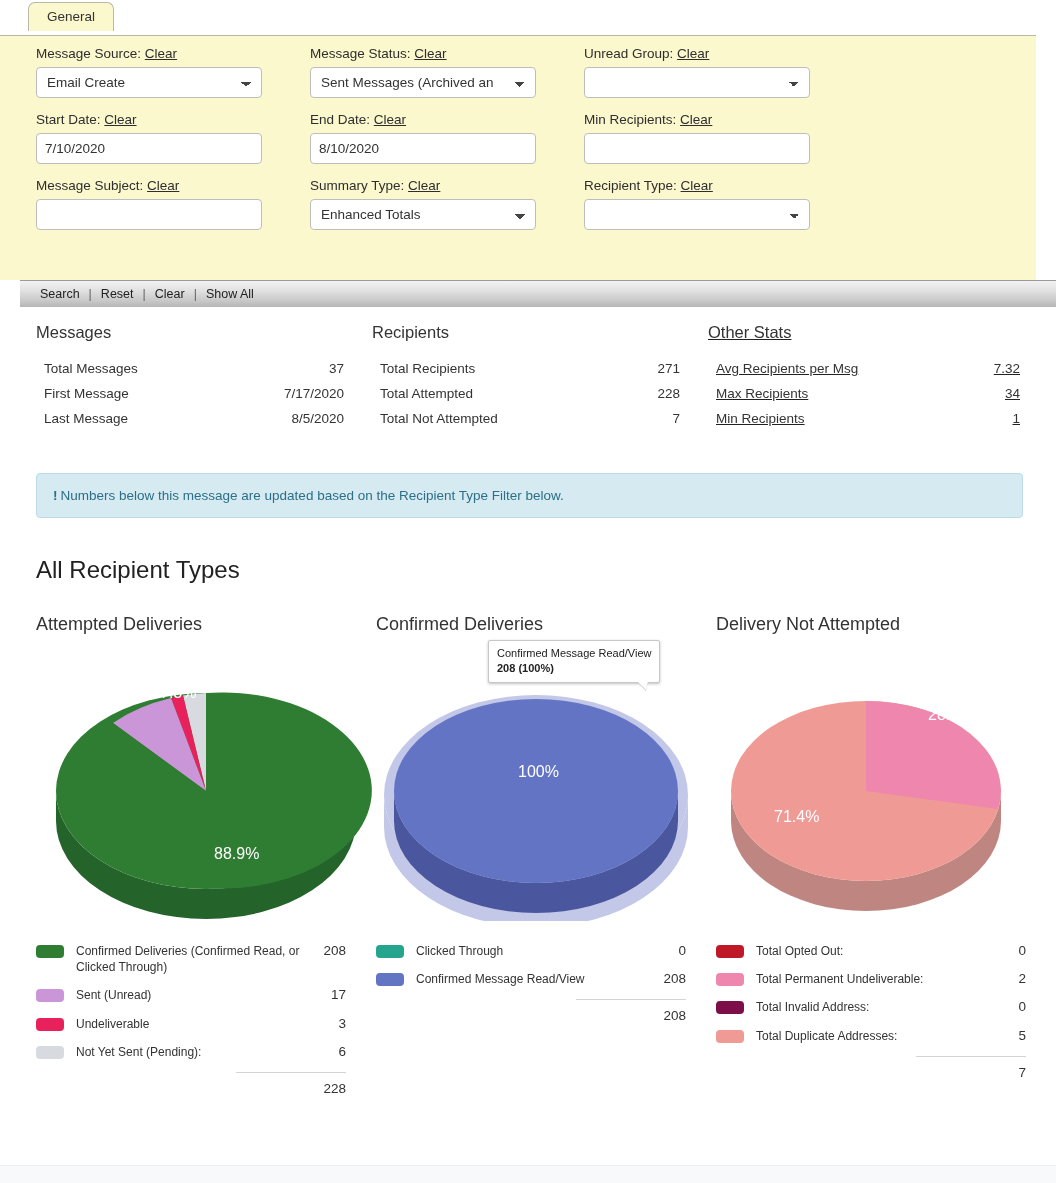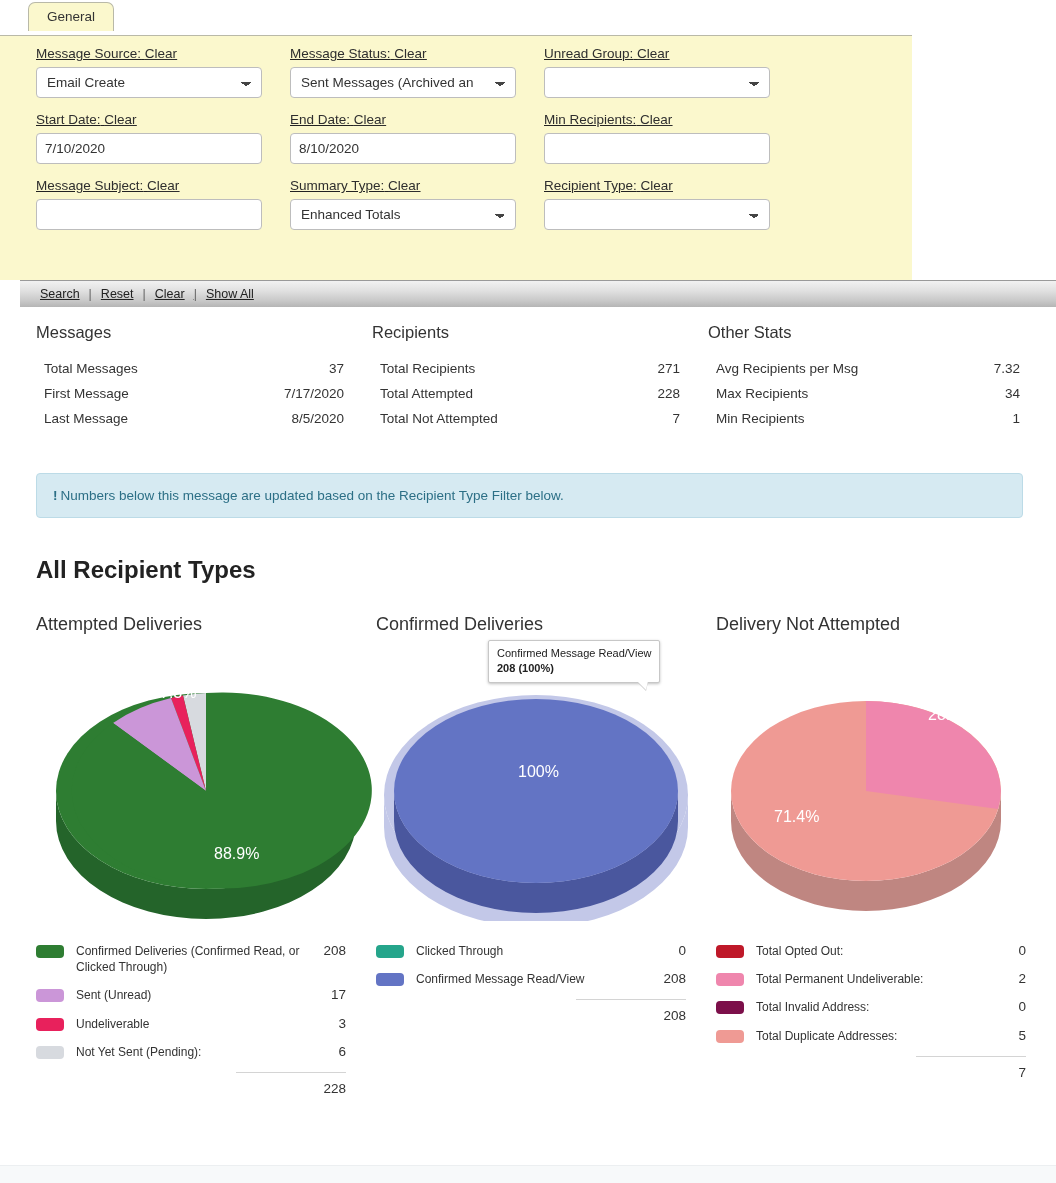--- a/index.html
+++ b/index.html
@@ -8,42 +8,42 @@
     width:1056px; height:1183px;
     background:#ffffff;
     font-family:"Liberation Sans", sans-serif;
     font-size:13px;
     color:#222222;
     position:relative;
     overflow:hidden;
   }
 
   
-  .filter-wrap { position:relative; width:912px;text-decoration:underline; }
+  .filter-wrap { position:relative; width:1036px; }
   .tab-strip { position:relative; height:35px; padding-left:28px; background:#ffffff; }
   .tab {
     display:inline-block;
     background:#fbf8cd;
     border:1px solid #b9b9a8;
     border-bottom:none;
     border-radius:7px 7px 0 0;
     padding:7px 18px 6px 18px;
     font-size:13.5px;
     color:#333;
     line-height:1.1;
     position:relative;
     top:2px;
   }
   .filter-panel {
     background:#fbf8cd;
     border-top:1px solid #b9b9a8;
     padding:10px 0 14px 36px;
     min-height:245px;
   }
-  .filter-row { display:flex; margin-bottom:14px; }
+  .filter-row { display:flex; margin-bottom:14px;gap:20px; }
   .filter-cell { width:254px; margin-right:0; }
   .flabel {
     font-size:13.5px;
     color:#2e2e2e;
     margin-bottom:6px;
     display:block;
     white-space:nowrap;
   }
   .flabel .clear {
     color:#2e2e2e;
@@ -91,21 +91,21 @@
     padding-left:20px;
     font-size:12.5px;
     color:#222;
   }
   .action-bar a { color:#222; text-decoration:none; cursor:pointer; }
   .action-sep { margin:0 9px; color:#666; }
 
   
   .stats { display:flex; padding:16px 0 0 0; margin-left:36px; }
   .stat-col { width:336px; }
-  .stat-col.c3 { width:320px; }
+  .stat-col.c3 { width:320px;text-decoration:underline; }
   .stat-title {
     font-size:16.5px;
     color:#333;
     margin-bottom:14px;
     font-weight:400;
   }
   .stat-row {
     display:flex;
     justify-content:space-between;
     padding:5px 0;
@@ -125,21 +125,21 @@
     padding:14px 16px;
     font-size:13.5px;
     color:#2c6f86;
   }
   .notice .bang { font-weight:bold; margin-right:3px; }
 
   
   .section-h {
     margin:38px 0 0 36px;
     font-size:24px;
-    font-weight:700;
+    font-weight:400;
     color:#222;
   }
 
   
   .charts { display:flex; margin:30px 0 0 36px; }
   .chart-col { width:340px; position:relative; }
   .chart-col.mid { width:340px; }
   .chart-title {
     font-size:18px;
     color:#333;

